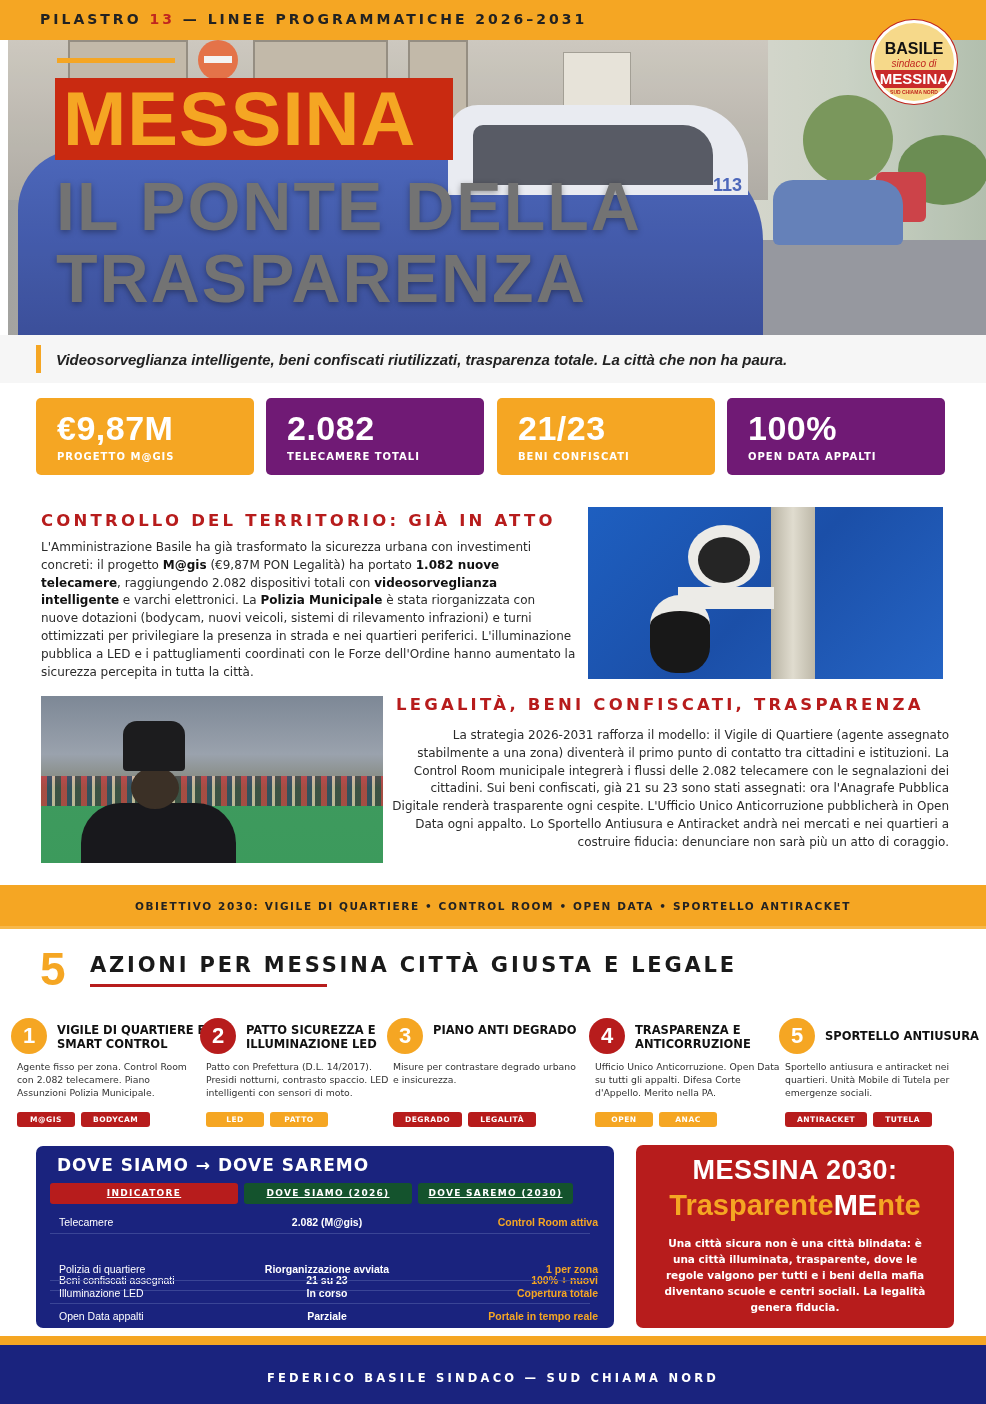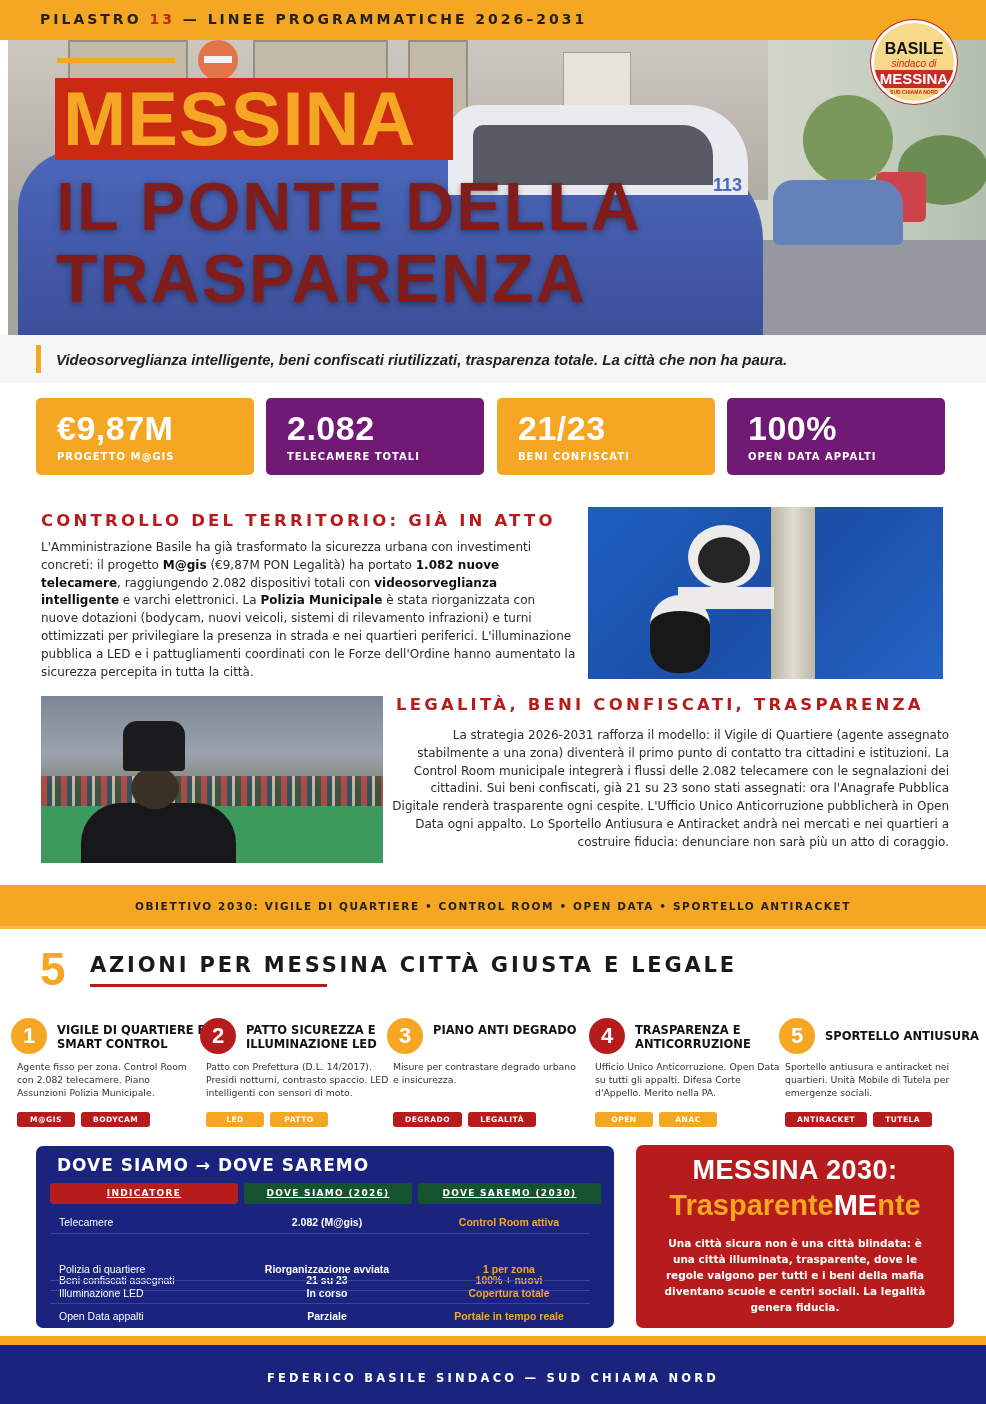--- a/index.html
+++ b/index.html
@@ -23,21 +23,21 @@
   .hero .road { position: absolute; left: 750px; top: 200px; width: 236px; height: 95px; background: #8e9097; }
   .hero .car2 { position: absolute; left: 765px; top: 140px; width: 130px; height: 65px; background: #5877b4; border-radius: 20px 25px 6px 6px; }
   .hero .van { position: absolute; left: 868px; top: 132px; width: 50px; height: 50px; background: #c8343a; border-radius: 6px; }
   .hero .tree { position: absolute; border-radius: 50%; background: #6f8f4f; }
   .hero .tag113 { position: absolute; left: 705px; top: 135px; font-weight: bold; font-size: 18px; color: #3d5ab5; }
   .hero .overlay { position: absolute; inset: 0; background: rgba(255,255,255,0.08); }
 
   .hero-accent { position: absolute; left: 57px; top: 58px; width: 118px; height: 5px; background: #f5a623; }
   .messina-box { position: absolute; left: 55px; top: 78px; width: 398px; height: 82px; background: #c92a11; }
   .messina-text { position: absolute; left: 63px; top: 78px; font-family: "Liberation Sans", sans-serif; font-weight: bold; font-size: 76px; line-height: 82px; color: #f5a623; letter-spacing: 1px; }
-  .headline { position: absolute; left: 56px; top: 170px; font-family: "Liberation Sans", sans-serif; font-weight: bold; font-size: 68px; line-height: 72px; color: #7f1d1d; letter-spacing: 2px; text-shadow: 0 2px 6px rgba(0,0,0,0.35); }
+  .headline { position: absolute; left: 56px; top: 170px; font-family: "Liberation Sans", sans-serif; font-weight: bold; font-size: 68px; line-height: 72px; color: #737373; letter-spacing: 2px; text-shadow: 0 2px 6px rgba(0,0,0,0.35); }
 
   .logo { position: absolute; left: 871px; top: 20px; width: 86px; height: 84px; border-radius: 50%; background: #f6d98a; border: 3px solid #ffffff; box-shadow: 0 0 0 1px #c0261f; text-align: center; overflow: hidden; }
   .logo-name { position: absolute; left: 0; right: 0; top: 17px; font-weight: bold; font-size: 16px; color: #111; }
   .logo-sub { position: absolute; left: 0; right: 0; top: 35px; font-style: italic; font-size: 10px; color: #c0261f; }
   .logo-band { position: absolute; left: 0; right: 0; top: 47px; height: 18px; background: #c92a2a; color: #fff; font-weight: bold; font-size: 15px; line-height: 18px; }
   .logo-tag { position: absolute; left: 0; right: 0; top: 66px; font-size: 5px; font-weight: bold; color: #c0261f; }
 
   .tagline-band { position: absolute; left: 0; top: 335px; width: 986px; height: 48px; background: #f6f6f6; }
   .tagline-bar { position: absolute; left: 36px; top: 345px; width: 5px; height: 28px; background: #f5a623; }
   .tagline { position: absolute; left: 56px; top: 351px; font-style: italic; font-weight: bold; font-size: 15px; color: #222; }
@@ -88,21 +88,21 @@
   .table-box { position: absolute; left: 36px; top: 1146px; width: 578px; height: 182px; background: #1a237e; border-radius: 7px; }
   .table-title { position: absolute; left: 21px; top: 9px; font-family: "DejaVu Sans", sans-serif; font-weight: bold; font-size: 17px; letter-spacing: 1px; color: #fff; }
   .th { position: absolute; top: 37px; height: 21px; border-radius: 3px; font-family: "DejaVu Sans", sans-serif; font-weight: bold; font-size: 9px; letter-spacing: 1.3px; line-height: 21px; text-align: center; color: #fff; text-decoration: underline; }
   .th.red { background: #b71c1c; }
   .th.orange { background: #14532d; }
   .tr { position: absolute; left: 14px; width: 540px; height: 23.5px; border-bottom: 1px solid #3a4596; }
   .tr:last-child { border-bottom: none; }
   .td { position: absolute; top: 5px; font-size: 10.5px; line-height: 14px; }
   .td.c1 { left: 9px; color: #fff; }
   .td.c2 { left: 182px; width: 190px; text-align: center; color: #fff; font-weight: bold; }
-  .td.c3 { left: 370px; width: 178px; text-align: center; color: #f5a623; font-weight: bold; }
+  .td.c3 { left: 370px; width: 178px; text-align: right; color: #f5a623; font-weight: bold; }
 
   .vision-box { position: absolute; left: 636px; top: 1145px; width: 318px; height: 183px; background: #b71c1c; border-radius: 7px; text-align: center; color: #fff; }
   .vision-title { position: absolute; left: 0; right: 0; top: 10px; font-weight: bold; font-size: 27px; line-height: 31px; letter-spacing: 0.5px; }
   .vision-sub { position: absolute; left: 0; right: 0; top: 44px; font-weight: bold; font-size: 29px; line-height: 32px; color: #f5a623; }
   .vision-sub .me { color: #fff; }
   .vision-text { position: absolute; left: 20px; right: 20px; top: 90px; font-family: "DejaVu Sans", sans-serif; font-weight: bold; font-size: 10.5px; line-height: 16px; }
 
   .footer-accent { position: absolute; left: 0; top: 1336px; width: 986px; height: 9px; background: #f5a623; }
   .footer { position: absolute; left: 0; top: 1345px; width: 986px; height: 59px; background: #1a237e; }
   .footer-text { position: absolute; left: 0; right: 0; top: 1371px; text-align: center; font-family: "DejaVu Sans", sans-serif; font-weight: bold; font-size: 11.5px; letter-spacing: 3.2px; color: #fff; }
@@ -246,21 +246,21 @@
   <div class="action-tags">
     <span class="tag red">ANTIRACKET</span>
     <span class="tag red">TUTELA</span>
   </div>
 </div>
 
 <div class="table-box">
   <div class="table-title">DOVE SIAMO → DOVE SAREMO</div>
   <div class="th red" style="left:14px;width:188px;">INDICATORE</div>
   <div class="th orange" style="left:208px;width:168px;">DOVE SIAMO (2026)</div>
-  <div class="th orange" style="left:382px;width:183px;">DOVE SAREMO (2030)</div>
+  <div class="th orange" style="left:382px;width:155px;">DOVE SAREMO (2030)</div>
 
   <div class="tr" style="top:64px;">
     <span class="td c1">Telecamere</span>
     <span class="td c2">2.082 (M@gis)</span>
     <span class="td c3">Control Room attiva</span>
   </div>
   <div class="tr" style="top:87.5px;margin-top:34px;">
     <span class="td c1">Beni confiscati assegnati</span>
     <span class="td c2">21 su 23</span>
     <span class="td c3">100% + nuovi</span>

